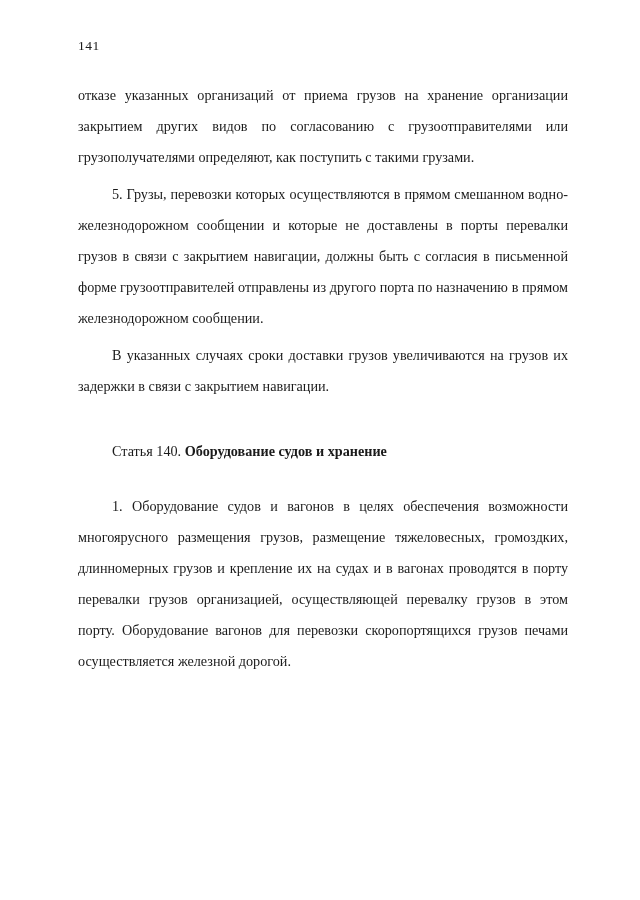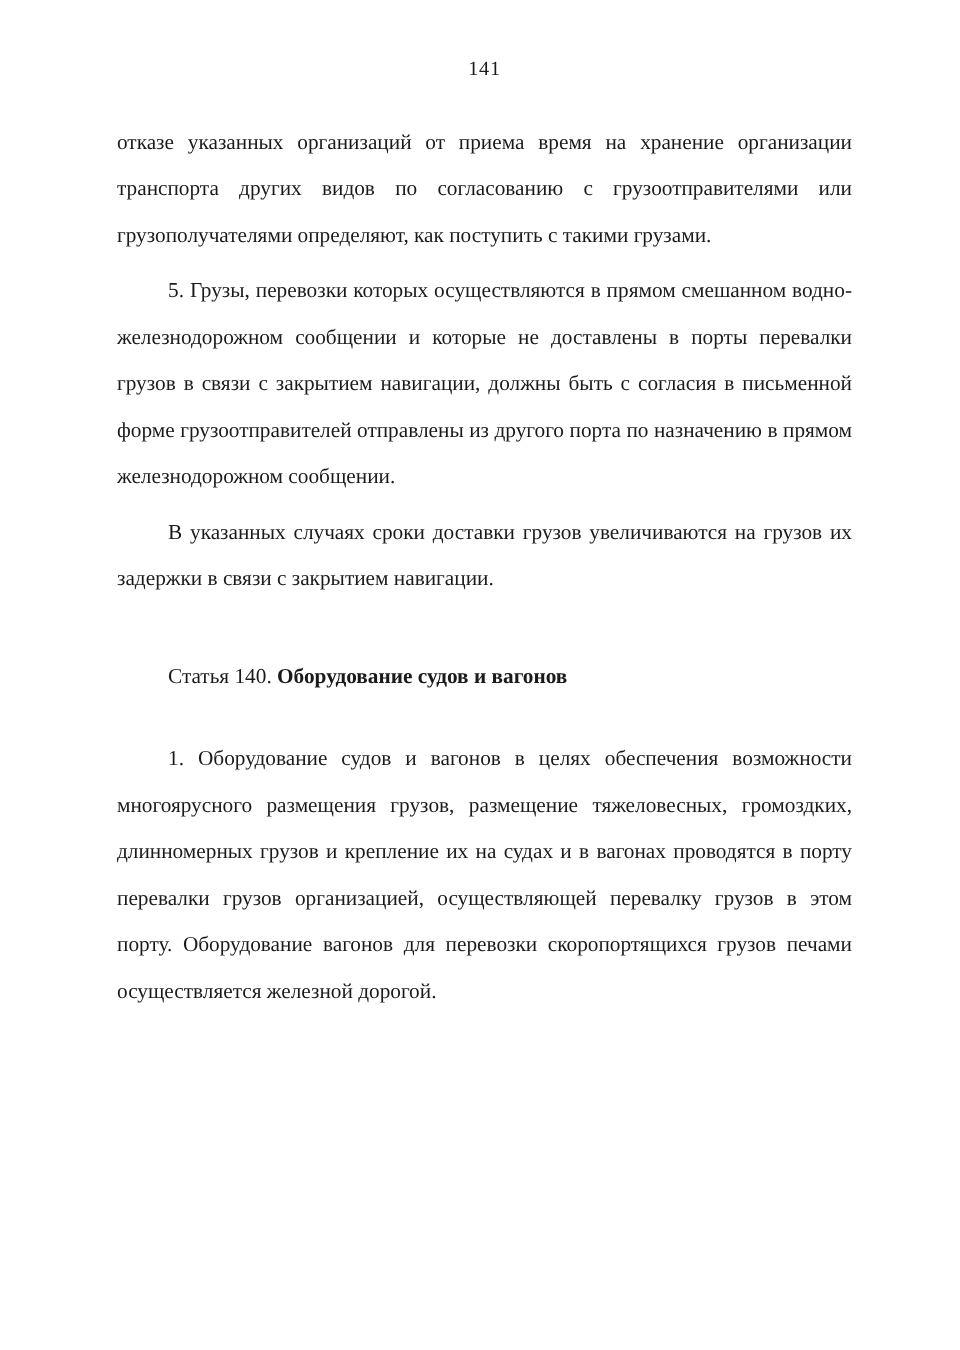--- a/index.html
+++ b/index.html
@@ -16,21 +16,20 @@
     overflow: hidden;
   }
   .page {
     width: 640px;
     height: 900px;
     box-sizing: border-box;
     padding: 30px 72px 30px 78px;
     position: relative;
   }
   .page-number {
-    text-align: center;
     font-size: 13.5px;
     letter-spacing: 0.5px;
     margin: 8px 0 26px 0;
     color: #1a1a1a;
   }
   .body-text {
     font-size: 14.2px;
     line-height: 31px;
   }
   p.para {
@@ -58,32 +57,32 @@
 </style>
 </head>
 <body>
 
 <div class="page">
 
   <div class="page-number">141</div>
 
   <div class="body-text">
 
-    <p class="para">отказе указанных организаций от приема время на хранение организации транспорта других видов по согласованию с грузоотправителями или грузополучателями определяют, как поступить с такими грузами.</p>
+    <p class="para">отказе указанных организаций от приема грузов на хранение организации закрытием других видов по согласованию с грузоотправителями или грузополучателями определяют, как поступить с такими грузами.</p>
 
     <div class="gap-small"></div>
 
     <p class="para indent">5. Грузы, перевозки которых осуществляются в прямом смешанном водно-железнодорожном сообщении и которые не доставлены в порты перевалки грузов в связи с закрытием навигации, должны быть с согласия в письменной форме грузоотправителей отправлены из другого порта по назначению в прямом железнодорожном сообщении.</p>
 
     <div class="gap-small"></div>
 
     <p class="para indent">В указанных случаях сроки доставки грузов увеличиваются на грузов их задержки в связи с закрытием навигации.</p>
 
     <div class="gap-large"></div>
 
-    <p class="article-line"><span>Статья 140.</span> <span class="article-title">Оборудование судов и вагонов</span></p>
+    <p class="article-line"><span>Статья 140.</span> <span class="article-title">Оборудование судов и хранение</span></p>
 
     <div class="gap-medium"></div>
 
     <p class="para indent">1. Оборудование судов и вагонов в целях обеспечения возможности многоярусного размещения грузов, размещение тяжеловесных, громоздких, длинномерных грузов и крепление их на судах и в вагонах проводятся в порту перевалки грузов организацией, осуществляющей перевалку грузов в этом порту. Оборудование вагонов для перевозки скоропортящихся грузов печами осуществляется железной дорогой.</p>
 
   </div>
 </div>
 
 </body></html>

